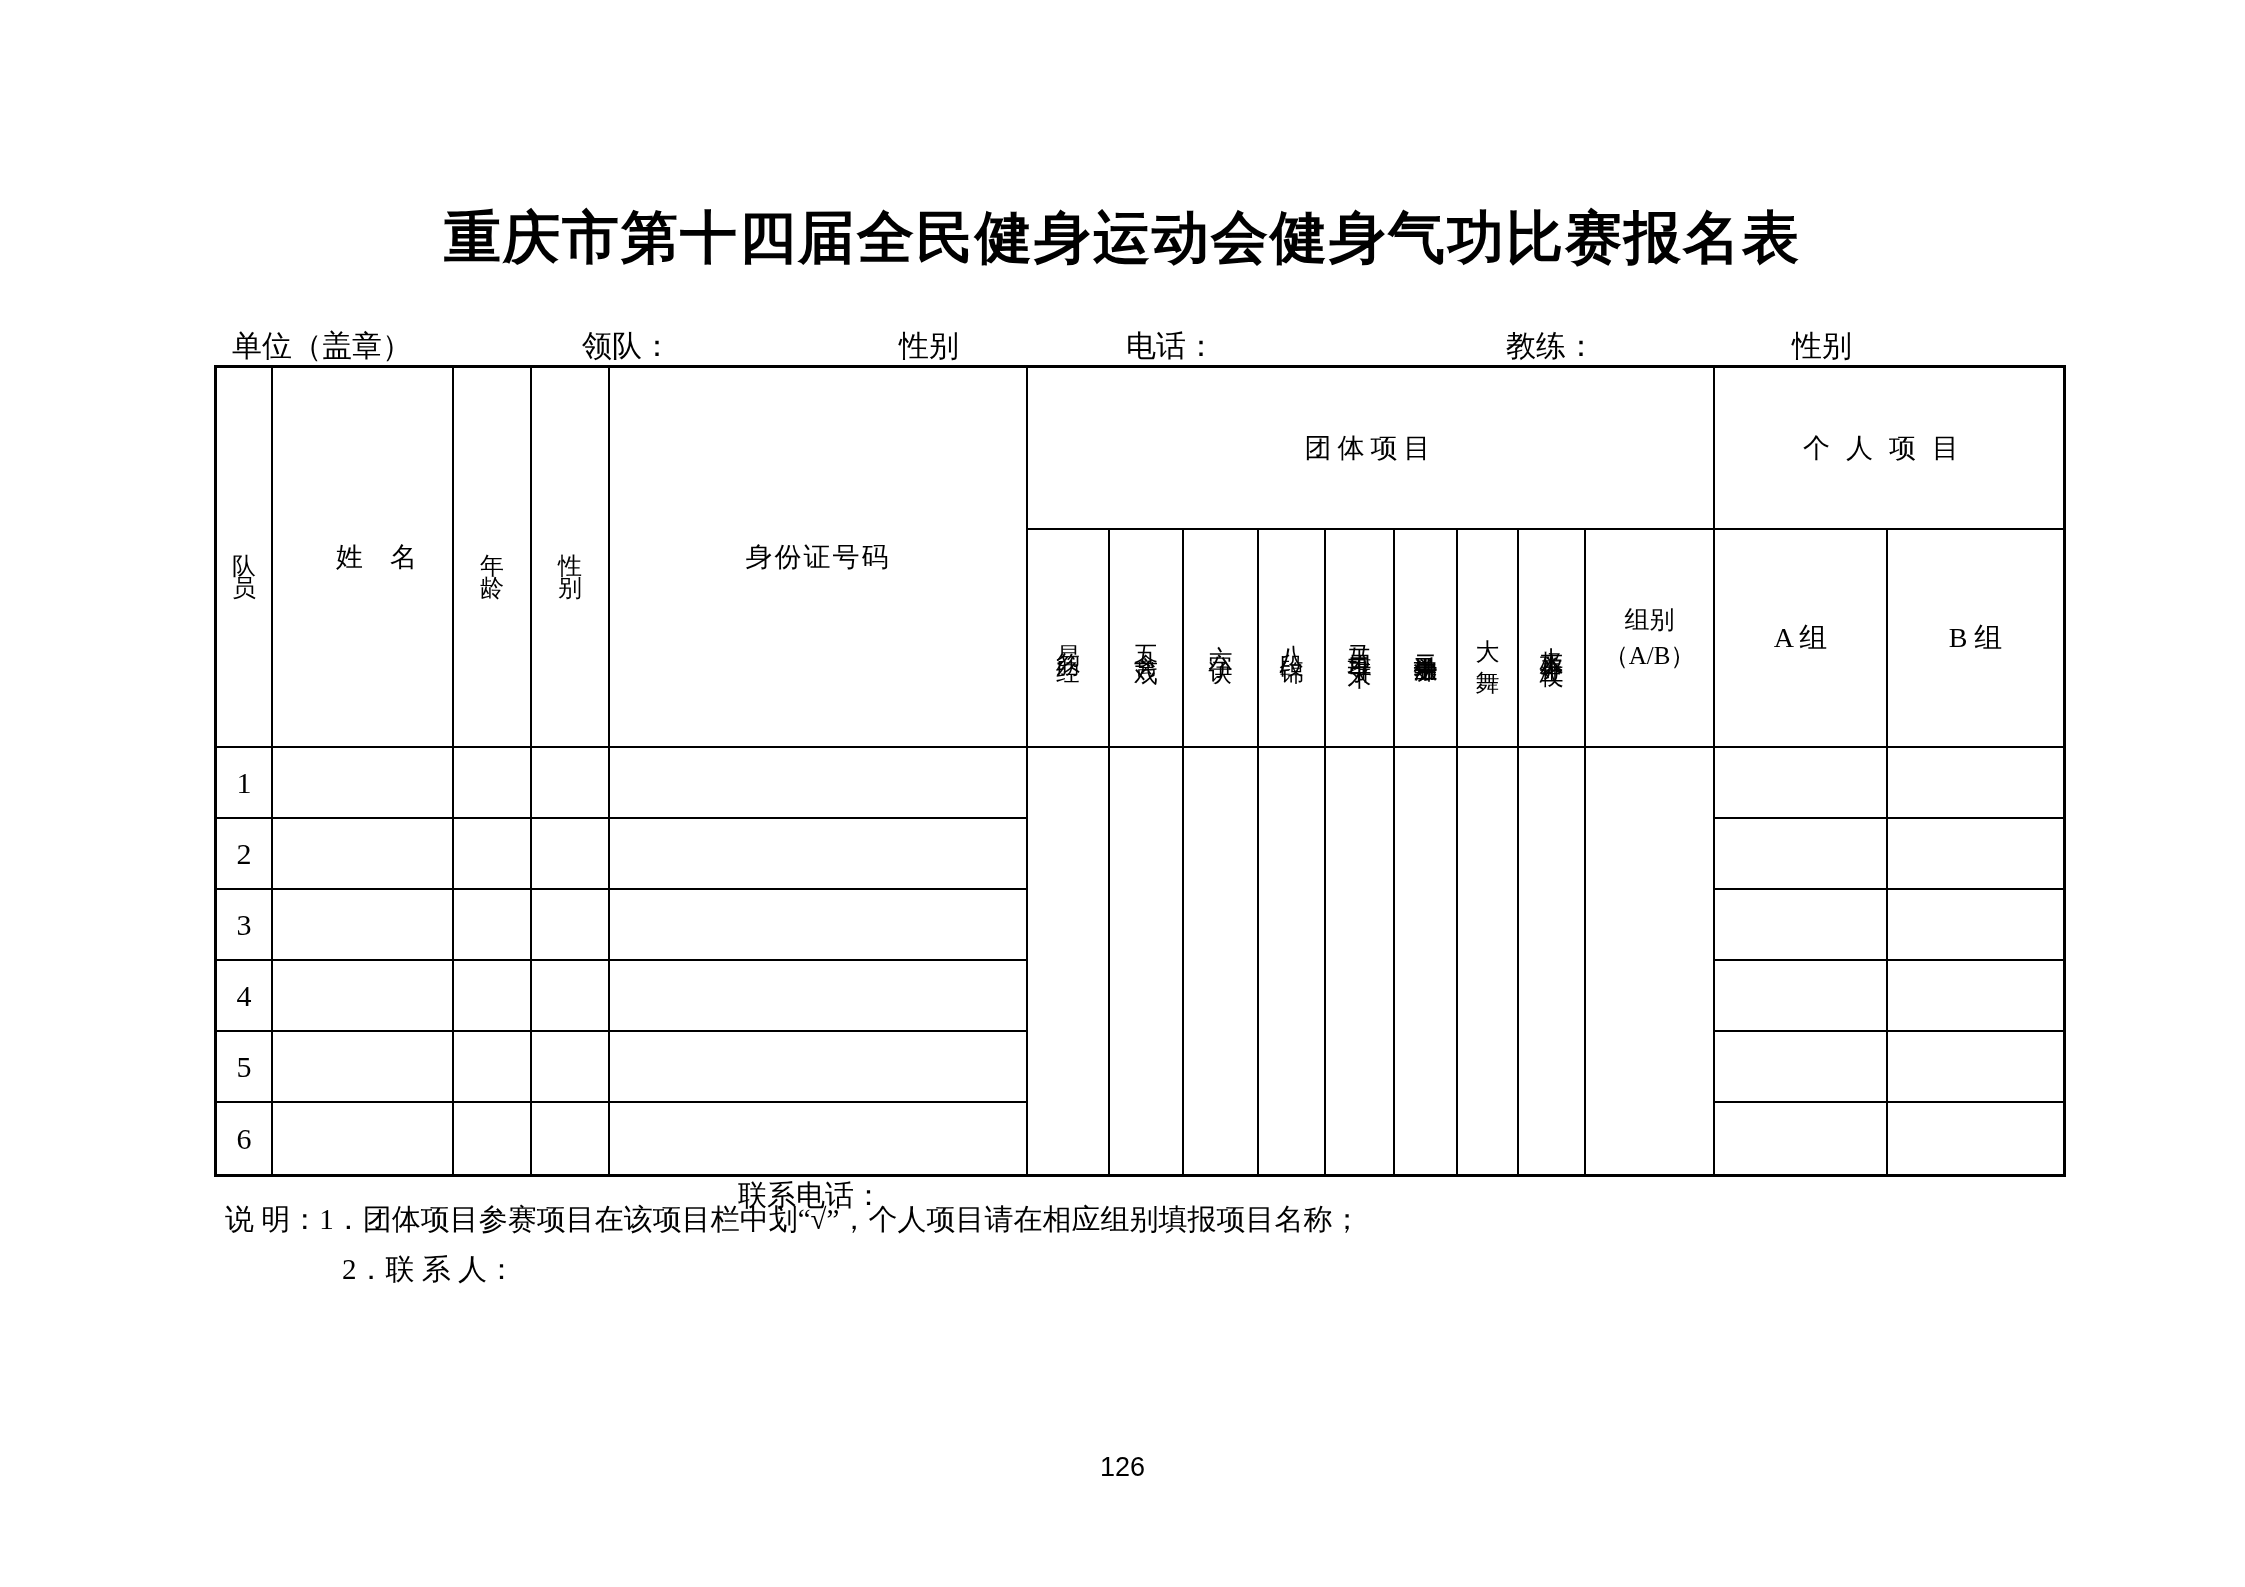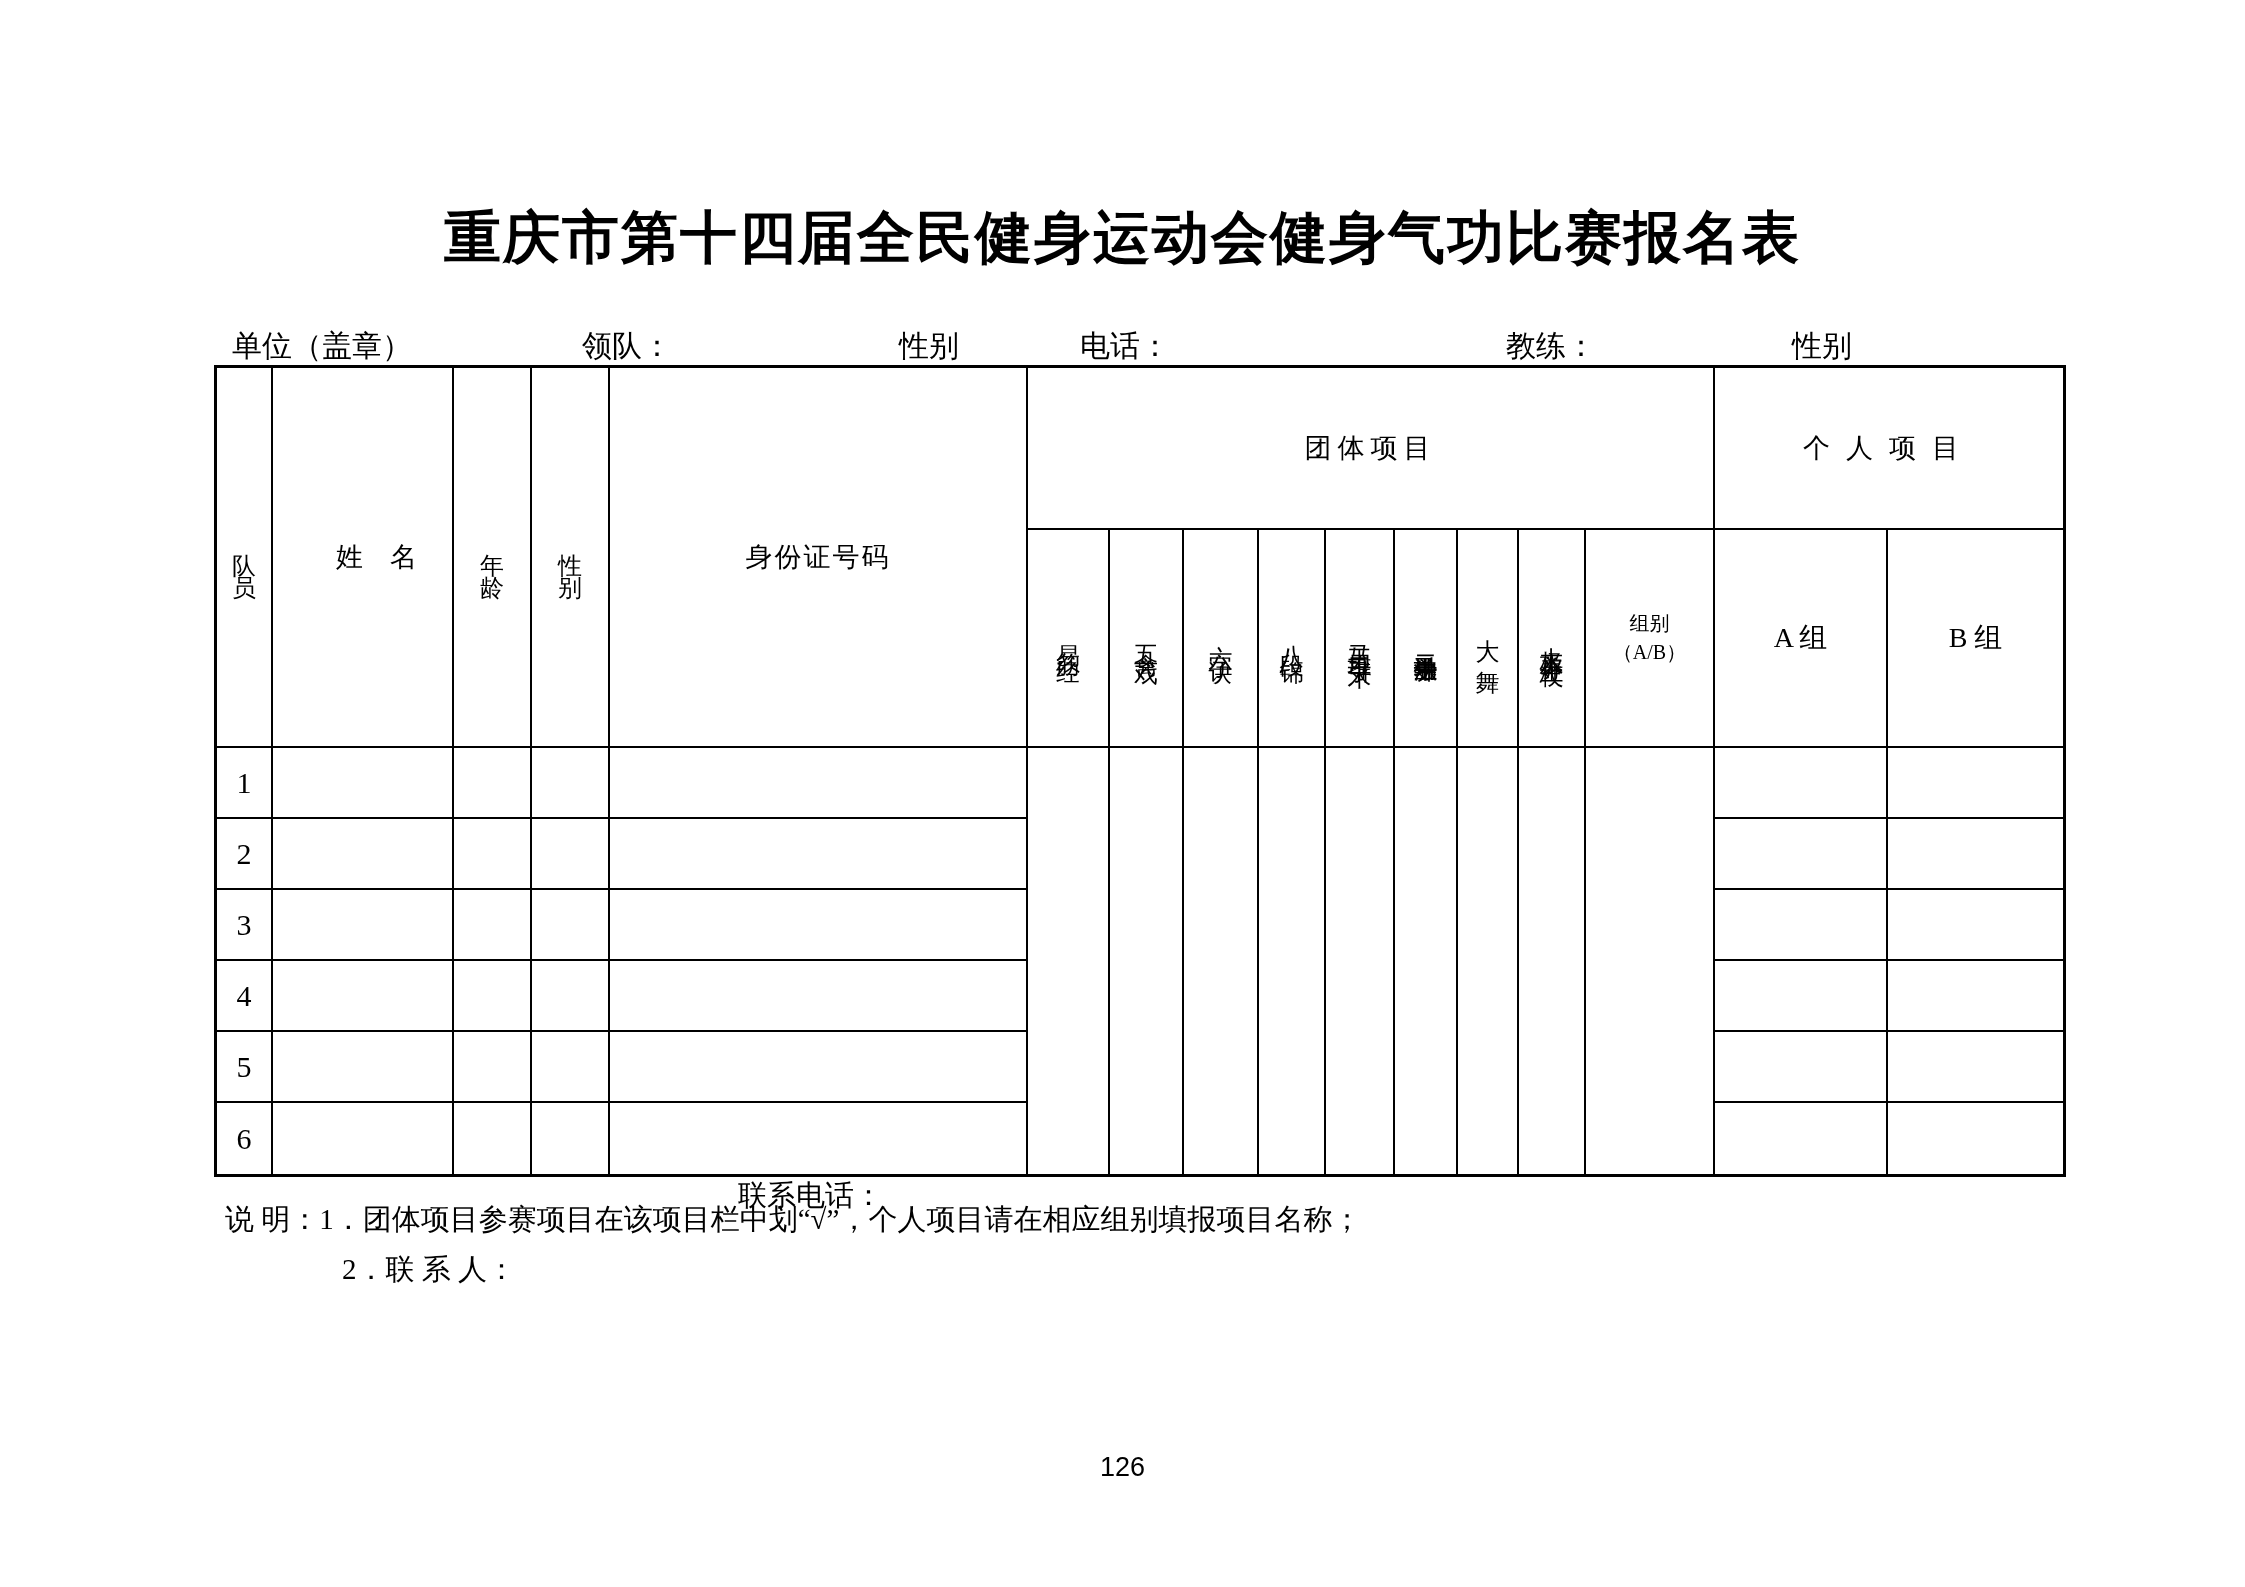--- a/index.html
+++ b/index.html
@@ -47,21 +47,21 @@
     text-orientation:upright;
     font-size:24px;
     line-height:1;
   }
   .ls8{letter-spacing:8px;}
   .ls4{letter-spacing:4px;}
   .ls0{letter-spacing:0;}
   .ls22{letter-spacing:22px;}
   .grp{letter-spacing:6px;}
   .grp2{letter-spacing:16px;}
-  .two-line{flex-direction:column;font-size:20px;line-height:1.45;}
+  .two-line{flex-direction:column;font-size:25px;line-height:1.45;}
   .ab-head{font-size:28px;}
   .rownum{font-size:30px;}
   
   .note{position:absolute;font-size:29px;white-space:nowrap;}
   
   .pagenum{
     position:absolute;left:0;top:1425px;width:100%;
     text-align:center;
     font-family:"Liberation Sans", sans-serif;
     font-size:27px;
@@ -74,21 +74,21 @@
 <div id="page">
 
   <div class="doc-title">重庆市第十四届全民健身运动会健身气功比赛报名表</div>
 
   <div class="info-field" style="left:232px;">单位（盖章）</div>
 
   <div class="info-field" style="left:582px;"><span>领队：</span><span class="blank" style="width:135px;"></span></div>
 
   <div class="info-field" style="left:899px;"><span>性别</span><span class="blank" style="width:77px;"></span></div>
 
-  <div class="info-field" style="left:1080px;font-family:Liberation Mono, monospace;"><span>电话：</span><span class="blank" style="width:132px;"></span></div>
+  <div class="info-field" style="left:1126px;font-family:Liberation Mono, monospace;"><span>电话：</span><span class="blank" style="width:132px;"></span></div>
 
   <div class="info-field" style="left:1482px;margin-left:24px;"><span>教练：</span><span class="blank" style="width:132px;"></span></div>
 
   <div class="info-field" style="left:1792px;"><span>性别</span><span class="blank" style="width:65px;"></span></div>
 
   <div class="tbl">
 
     <div class="c" style="grid-column:1;grid-row:1/3;">
         <span class="vtext ls22">队员</span>
       </div>

